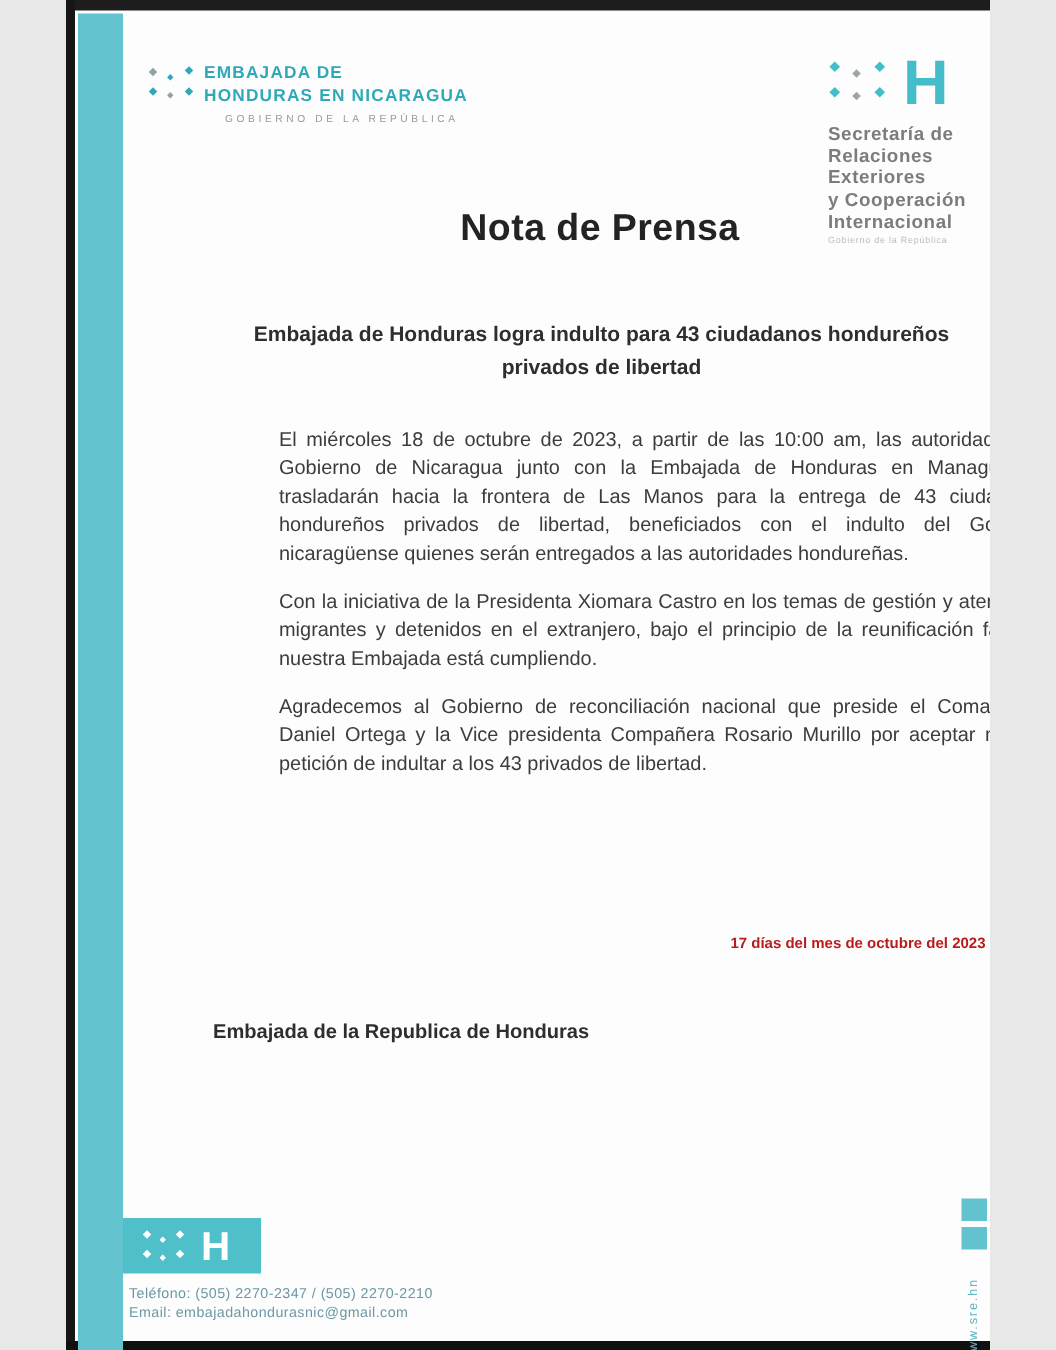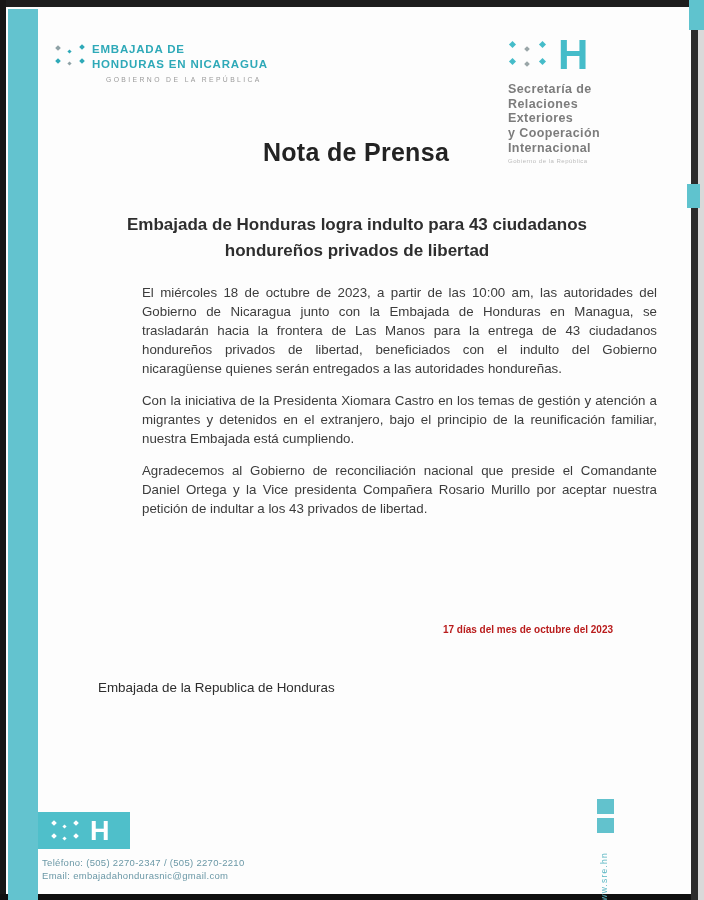--- a/index.html
+++ b/index.html
@@ -1,18 +1,18 @@
 <!DOCTYPE html>
 <html><head>
 <meta charset="utf-8">
 <style>
   html,body { margin:0; padding:0; background:#e8e8e8; }
   * { box-sizing:border-box; }
   .page {
-    position:relative; width:704px; height:900px; margin:0 auto;
+    position:relative; width:616px; height:900px; margin:0 auto;
     background:#fdfdfd; overflow:hidden;
     font-family:"Liberation Sans", sans-serif;
   }
   
   .border-top    { position:absolute; left:0; top:0; width:704px; height:7px; background:#1d1d1d; }
   .border-left   { position:absolute; left:0; top:0; width:6px; height:900px; background:#161616; }
   .border-bottom { position:absolute; left:0; top:894px; width:704px; height:6px; background:#101010; }
   .border-right  { position:absolute; left:691px; top:5px; width:7px; height:895px; background:#2b2b2b; }
   .edge-sliver   { position:absolute; left:698px; top:0; width:6px; height:900px; background:#d9d9d9; }
 
@@ -37,27 +37,27 @@
   .secretaria-top { display:flex; align-items:center; }
   .secretaria-dots { width:42px; height:30px; }
   .secretaria-h { color:#45bcc9; font-weight:bold; font-size:42px; line-height:38px; margin-left:8px; }
   .secretaria-lines { margin-top:8px; color:#7c7c7c; font-weight:bold; font-size:12.5px; line-height:1.17; letter-spacing:0.4px; }
   .secretaria-tag { margin-top:3px; color:#bcbcbc; font-size:6px; letter-spacing:0.5px; }
 
   
   .doc-title { position:absolute; left:100px; top:138px; width:512px; text-align:center;
                font-size:25px; font-weight:bold; color:#232323; letter-spacing:0.3px; }
   .doc-subtitle { position:absolute; left:100px; top:212px; width:514px; text-align:center;
-                  font-size:17px; font-weight:bold; color:#2e2e2e; line-height:1.55; }
+                  font-size:14px; font-weight:bold; color:#2e2e2e; line-height:1.55; }
   .doc-content { position:absolute; left:98px; top:283px; width:515px;margin-left:44px; }
   .doc-content p { margin:0 0 13px; font-size:13.3px; line-height:1.43; color:#3c3c3c;
                    text-align:justify; text-justify:inter-word; }
   .doc-date { position:absolute; left:98px; top:624px; width:515px; text-align:right;
               font-size:10px; font-weight:bold; color:#b91c1c; }
-  .doc-signature { position:absolute; left:98px; top:678px; font-size:13.4px; font-weight:normal;
+  .doc-signature { position:absolute; left:98px; top:678px; font-size:13.4px; font-weight:bold;
                    color:#2e2e2e; line-height:1.5; }
 
   
   .footer-hbox { position:absolute; left:38px; top:812px; width:92px; height:37px;
                  background:#4fbfca; z-index:2; display:flex; align-items:center; }
   .footer-hbox-dots { width:30px; height:24px; margin-left:14px; }
   .footer-h { color:#ffffff; font-weight:bold; font-size:27px; line-height:30px; margin-left:8px; }
   .footer-address { position:absolute; left:42px; top:856px; font-size:9.5px; color:#6b98a6;
                     line-height:1.4; letter-spacing:0.3px; }
   .footer-squares { position:absolute; left:597px; top:799px; width:17px; z-index:2; }

